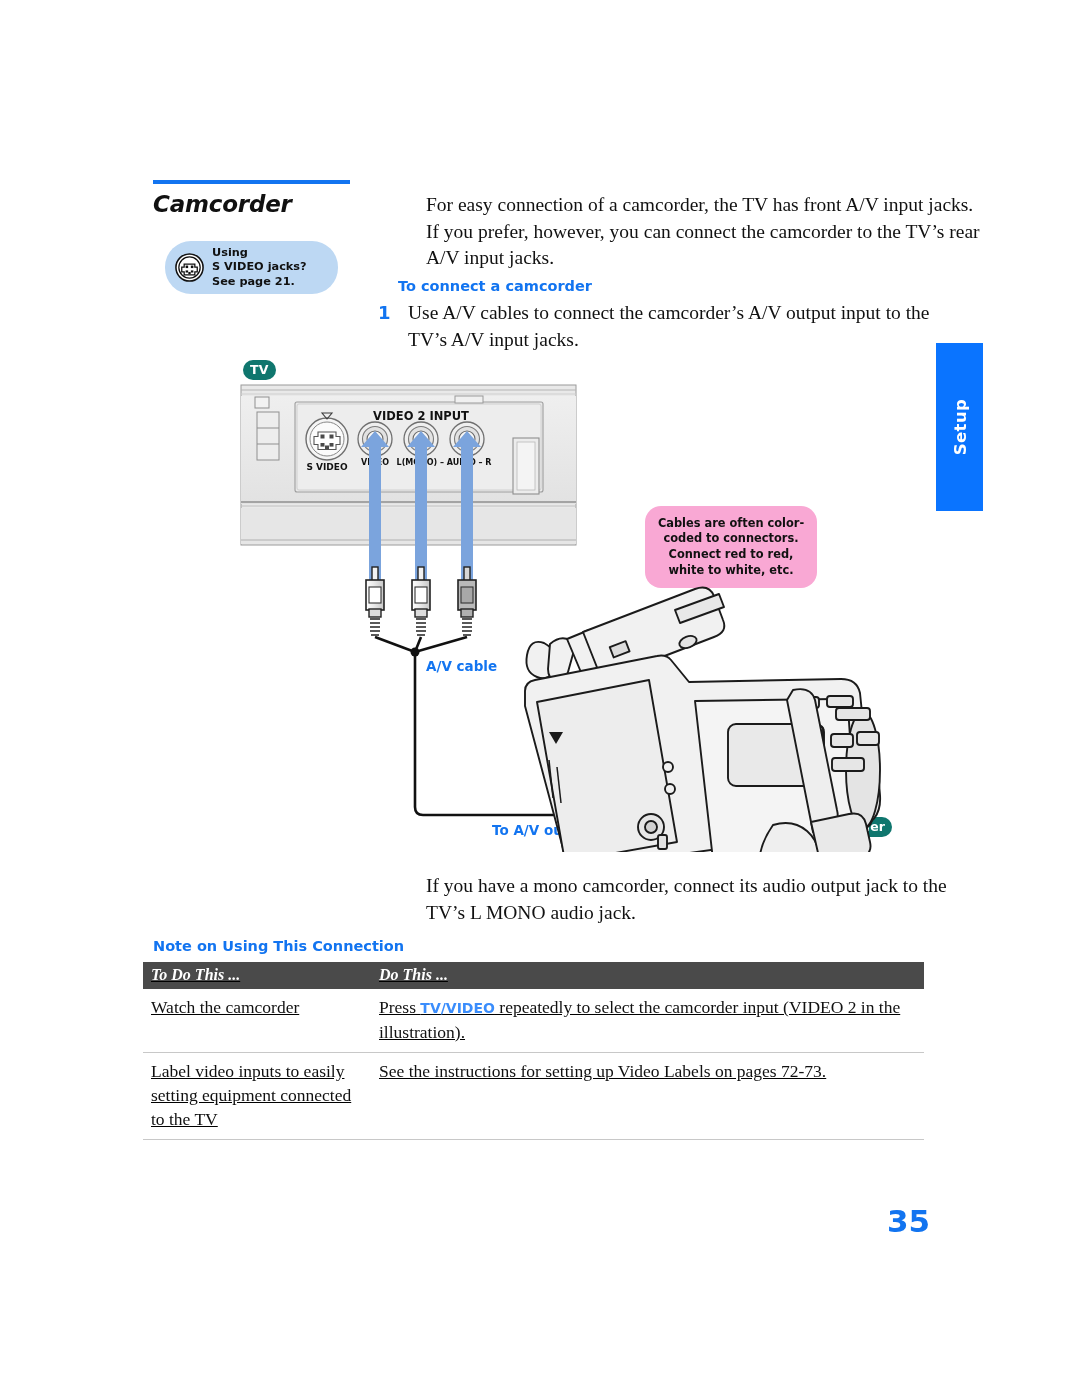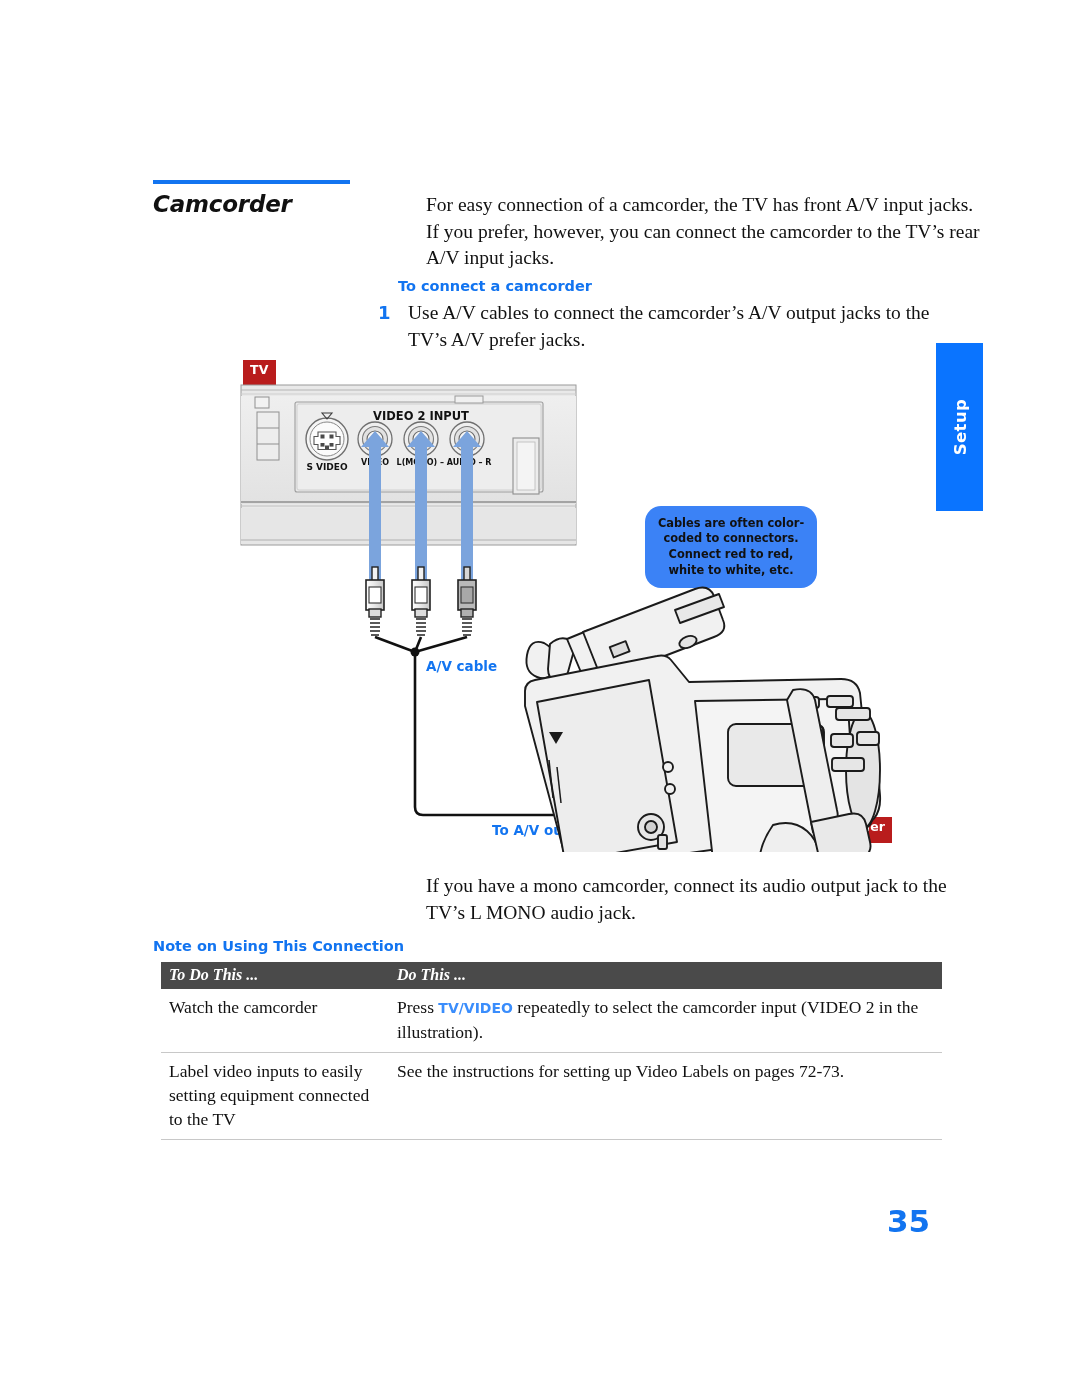--- a/index.html
+++ b/index.html
@@ -66,51 +66,51 @@
     transform: translate(-50%,-50%) rotate(180deg);
     writing-mode: vertical-rl;
     font-family: "DejaVu Sans", sans-serif; font-weight: bold;
     font-size: 16.5px; color: #fff; letter-spacing: 0.4px; white-space: nowrap;
   }
 
   
   .illus { position: absolute; left: 233px; top: 352px; width: 700px; height: 500px; }
   .badge {
     position: absolute;
-    background: #b91c1c; color:#fff;
-    font-family: "DejaVu Sans", sans-serif; font-weight: bold;
-    font-size: 12.5px; padding: 2px 7px 9px 7px; letter-spacing: .2px;
+    background: #0f766e; color:#fff;
+    font-family: "DejaVu Sans", sans-serif; font-weight: bold;
+    font-size: 12.5px; padding: 2px 7px 3px 7px; letter-spacing: .2px; border-radius: 10px;
   }
   #badge-tv { left: 243px; top: 360px; }
   #badge-camcorder { left: 800px; top: 817px; }
 
   .cable-note {
     position: absolute; left: 645px; top: 506px;
-    width: 172px; height: 82px; background: #3b82f6; border-radius: 16px;
+    width: 172px; height: 82px; background: #f9a8d4; border-radius: 16px;
     display:flex; align-items:center; justify-content:center; text-align:center;
     font-family: "DejaVu Sans", sans-serif; font-weight: bold;
     font-size: 11.4px; line-height: 15.6px; color: #111; padding: 0 6px;
   }
   .lbl-blue {
     position: absolute;
     font-family: "DejaVu Sans", sans-serif; font-weight: bold;
     font-size: 13.5px; color: #1274f0; white-space: nowrap;
   }
   #lbl-avcable { left: 426px; top: 658px; }
   #lbl-avoutput { left: 492px; top: 822px; }
 
   
   .note-head {
     position: absolute; left: 153px; top: 938px;
     font-family: "DejaVu Sans", sans-serif; font-weight: bold;
     font-size: 14.5px; color: #1274f0;
   }
   table.note {
-    position: absolute; left: 161px; top: 962px;
-    width: 781px; border-collapse: collapse;
+    position: absolute; left: 143px; top: 962px;
+    width: 781px; border-collapse: collapse; text-decoration: underline;
   }
   table.note thead th {
     background: #4a4a4a; color: #fff;
     font-family: "Liberation Serif", serif; font-style: italic; font-weight: bold;
     font-size: 16px; text-align: left; padding: 4px 8px 5px 8px;
   }
   table.note tbody td {
     font-family: "Liberation Serif", serif; font-size: 17.5px; line-height: 24px;
     color: #111; padding: 6px 8px 8px 8px;
     border-bottom: 1px solid #c8c8c8; vertical-align: top;
@@ -125,26 +125,45 @@
   }
 </style>
 </head>
 <body>
 
 <div class="page">
 
   <div class="rule-blue"></div>
   <div class="section-title">Camcorder</div>
 
+  <div class="tip-pill">
+    <span class="svideo-glyph">
+      <svg viewBox="0 0 32 32" width="31" height="31">
+        <circle cx="16" cy="16" r="14" fill="#fff" stroke="#111" stroke-width="1.6"></circle>
+        <circle cx="16" cy="16" r="11" fill="#fff" stroke="#111" stroke-width="1.3"></circle>
+        <path d="M10.5 12.5 h11 v3 h2.5 v5 h-2.5 v3 h-11 v-3 h-2.5 v-5 h2.5 z" fill="#fff" stroke="#111" stroke-width="1.3"></path>
+        <rect x="12" y="14" width="2.6" height="2.6" fill="#111"></rect>
+        <rect x="17.4" y="14" width="2.6" height="2.6" fill="#111"></rect>
+        <rect x="12" y="19" width="2.6" height="2.2" fill="#111"></rect>
+        <rect x="17.4" y="19" width="2.6" height="2.2" fill="#111"></rect>
+        <rect x="14.8" y="20.6" width="2.4" height="2.2" fill="#111"></rect>
+      </svg>
+    </span>
+    <span class="tip-text">
+      <span>Using</span><br>
+      <span>S VIDEO jacks?</span><br>
+      <span>See page 21.</span>
+    </span>
+  </div>
 
   <div class="body-par" id="intro-par">For easy connection of a camcorder, the TV has front A/V input jacks. If you prefer, however, you can connect the camcorder to the TV’s rear A/V input jacks.</div>
   <div class="sub-head" id="connect-head">To connect a camcorder</div>
   <div class="step">
     <div class="step-num">1</div>
-    <div class="step-body">Use A/V cables to connect the camcorder’s A/V output jacks to the TV’s A/V prefer jacks.</div>
+    <div class="step-body">Use A/V cables to connect the camcorder’s A/V output input to the TV’s A/V input jacks.</div>
   </div>
   <div class="body-par" id="mono-par">If you have a mono camcorder, connect its audio output jack to the TV’s L MONO audio jack.</div>
 
   <div class="side-tab">
     <span>Setup</span>
   </div>
 
   <div class="badge" id="badge-tv">TV</div>
   <div class="badge" id="badge-camcorder">Camcorder</div>
 

